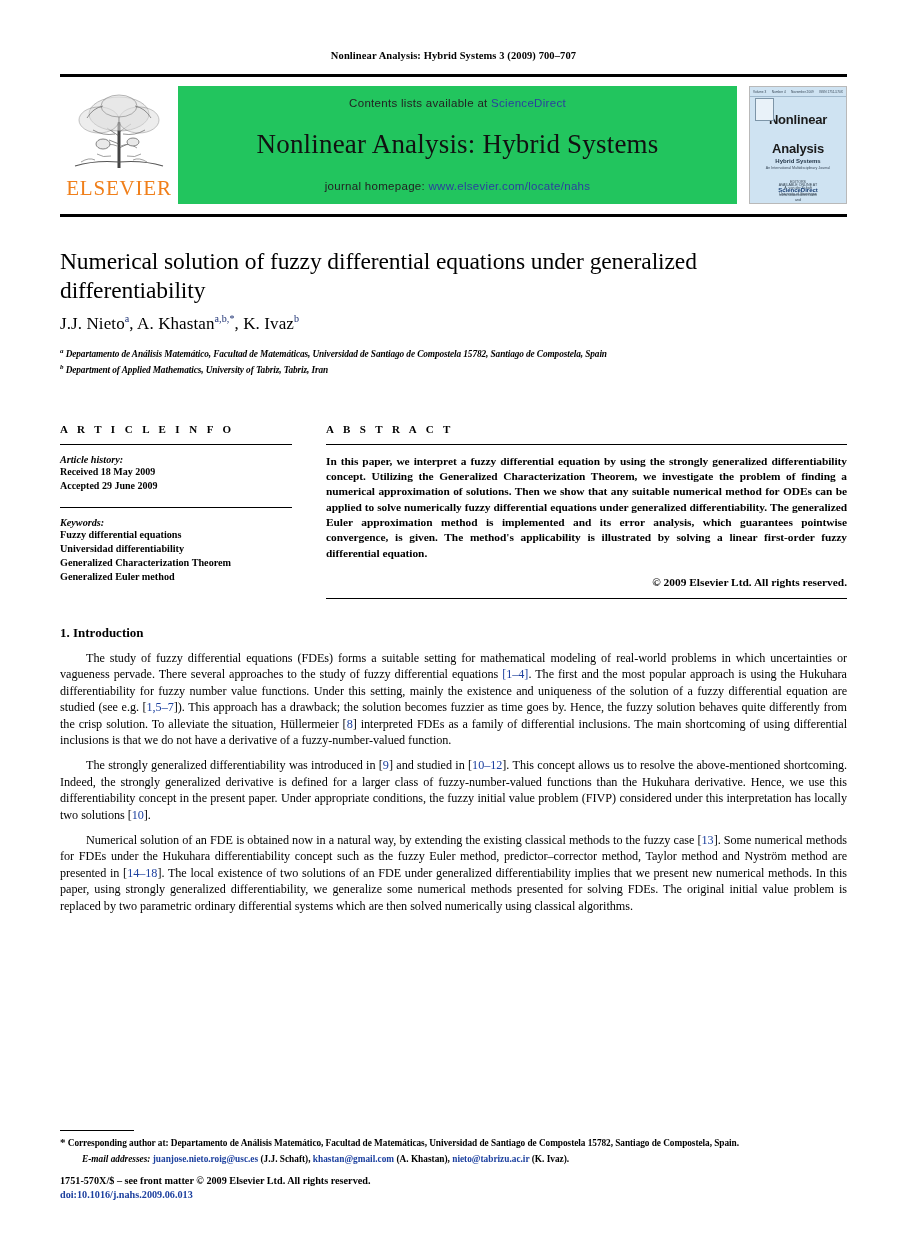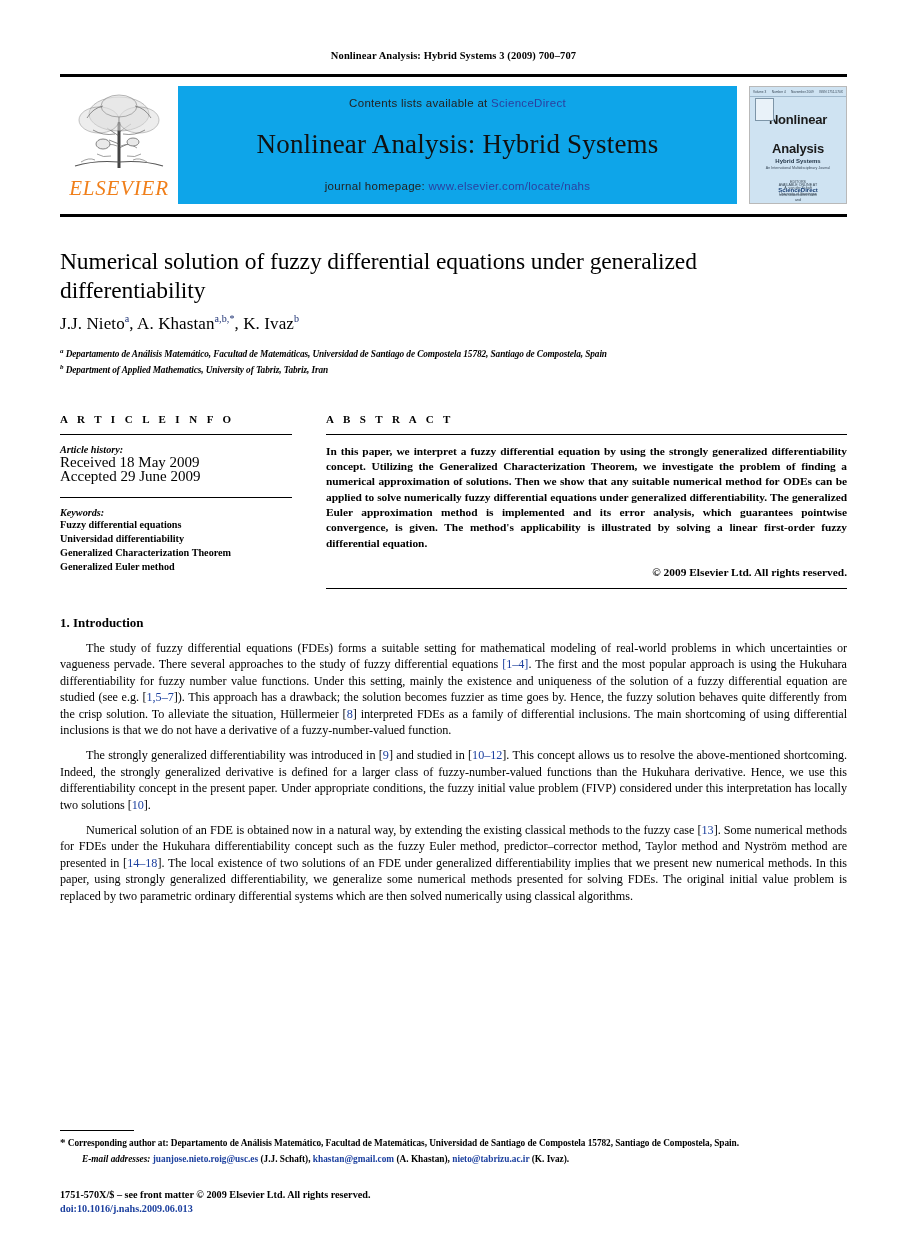--- a/index.html
+++ b/index.html
@@ -52,25 +52,24 @@
     justify-content: space-between;
     padding-top: 2px;
     padding-bottom: 3px;
   }
   .elsevier-word {
     color: #F07F1A;
     font-family: "Liberation Serif", serif;
     font-size: 21px;
     letter-spacing: .8px;
     font-weight: 400;
-    font-style: italic;
   }
   .banner-center {
     flex: 1 1 auto;
-    background: #0ea5e9;
+    background: #22c55e;
     display: flex;
     flex-direction: column;
     align-items: center;
     justify-content: space-between;
     padding: 11px 0 12px 0;
     margin-right: 12px;
   }
   .contents-line {
     font-family: "Liberation Sans", sans-serif;
     font-size: 11.5px;
@@ -192,21 +191,21 @@
     font-weight: bold;
     margin-top: 11px;
     line-height: 13.5px;
     letter-spacing: -.1px;
   }
   .affil .sup { color: #000; font-size: 7px; }
 
   
   .info-row {
     display: flex;
-    margin-top: 35px;
+    margin-top: 45px;
     gap: 34px;
   }
   .col-info { width: 232px; flex: 0 0 232px; }
   .col-abs { flex: 1 1 auto; }
 
   .sec-label {
     font-size: 11px;
     font-weight: bold;
     letter-spacing: 3.4px;
     font-family: "Liberation Serif", serif;
@@ -218,22 +217,22 @@
   .hr-thin2 {
     border-top: 1.4px solid #000;
     margin: 14px 0 9px 0;
   }
   .info-head {
     font-size: 10.2px;
     font-style: italic;
     font-weight: bold;
   }
   .info-line {
-    font-size: 15px;
-    font-weight: normal;
+    font-size: 10px;
+    font-weight: bold;
     line-height: 14px;
   }
   .kw-line {
     font-size: 10.2px;
     font-weight: bold;
     line-height: 14px;
   }
 
   .abs-text {
     font-size: 11.4px;
@@ -295,21 +294,21 @@
     font-weight: bold;
     text-indent: 22px;
     margin-top: 3px;
   }
   .fn-email .lab { font-style: italic; }
   .mail { color: #1b3f9e; }
 
   .bottom-block {
     position: absolute;
     left: 60px;
-    bottom: 22px;
+    bottom: 36px;
     font-size: 10.2px;
     font-weight: bold;
     line-height: 14px;
   }
   .doi { color: #1b3f9e; }
 </style>
 </head>
 <body>
 
 <div class="page">

